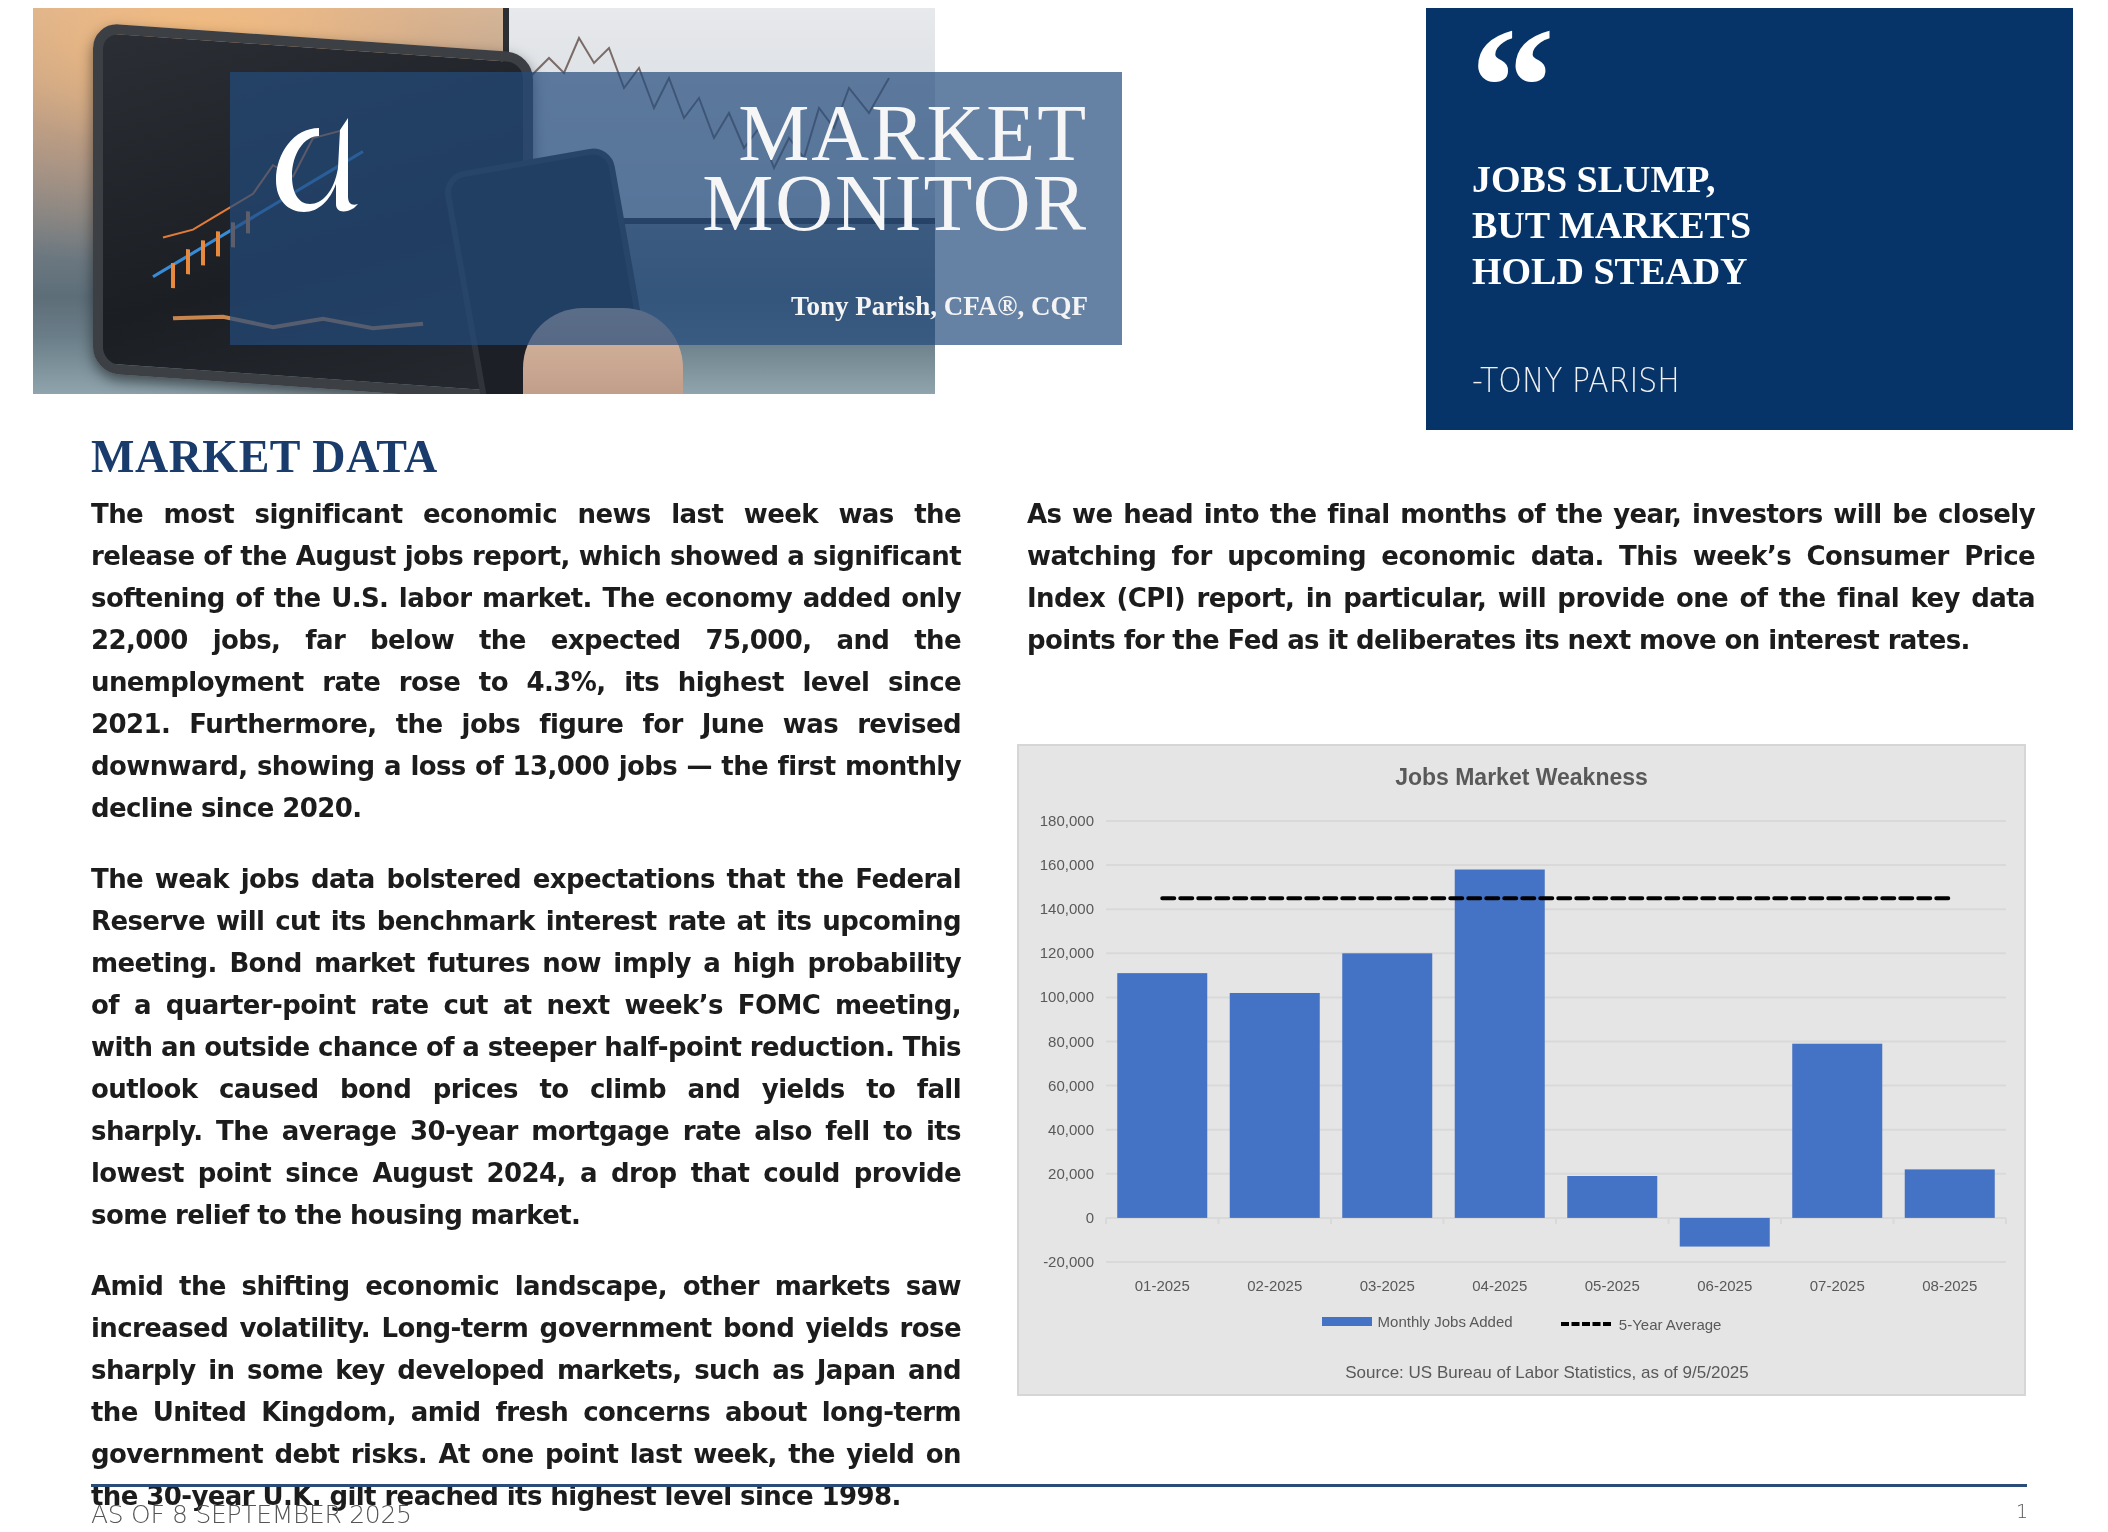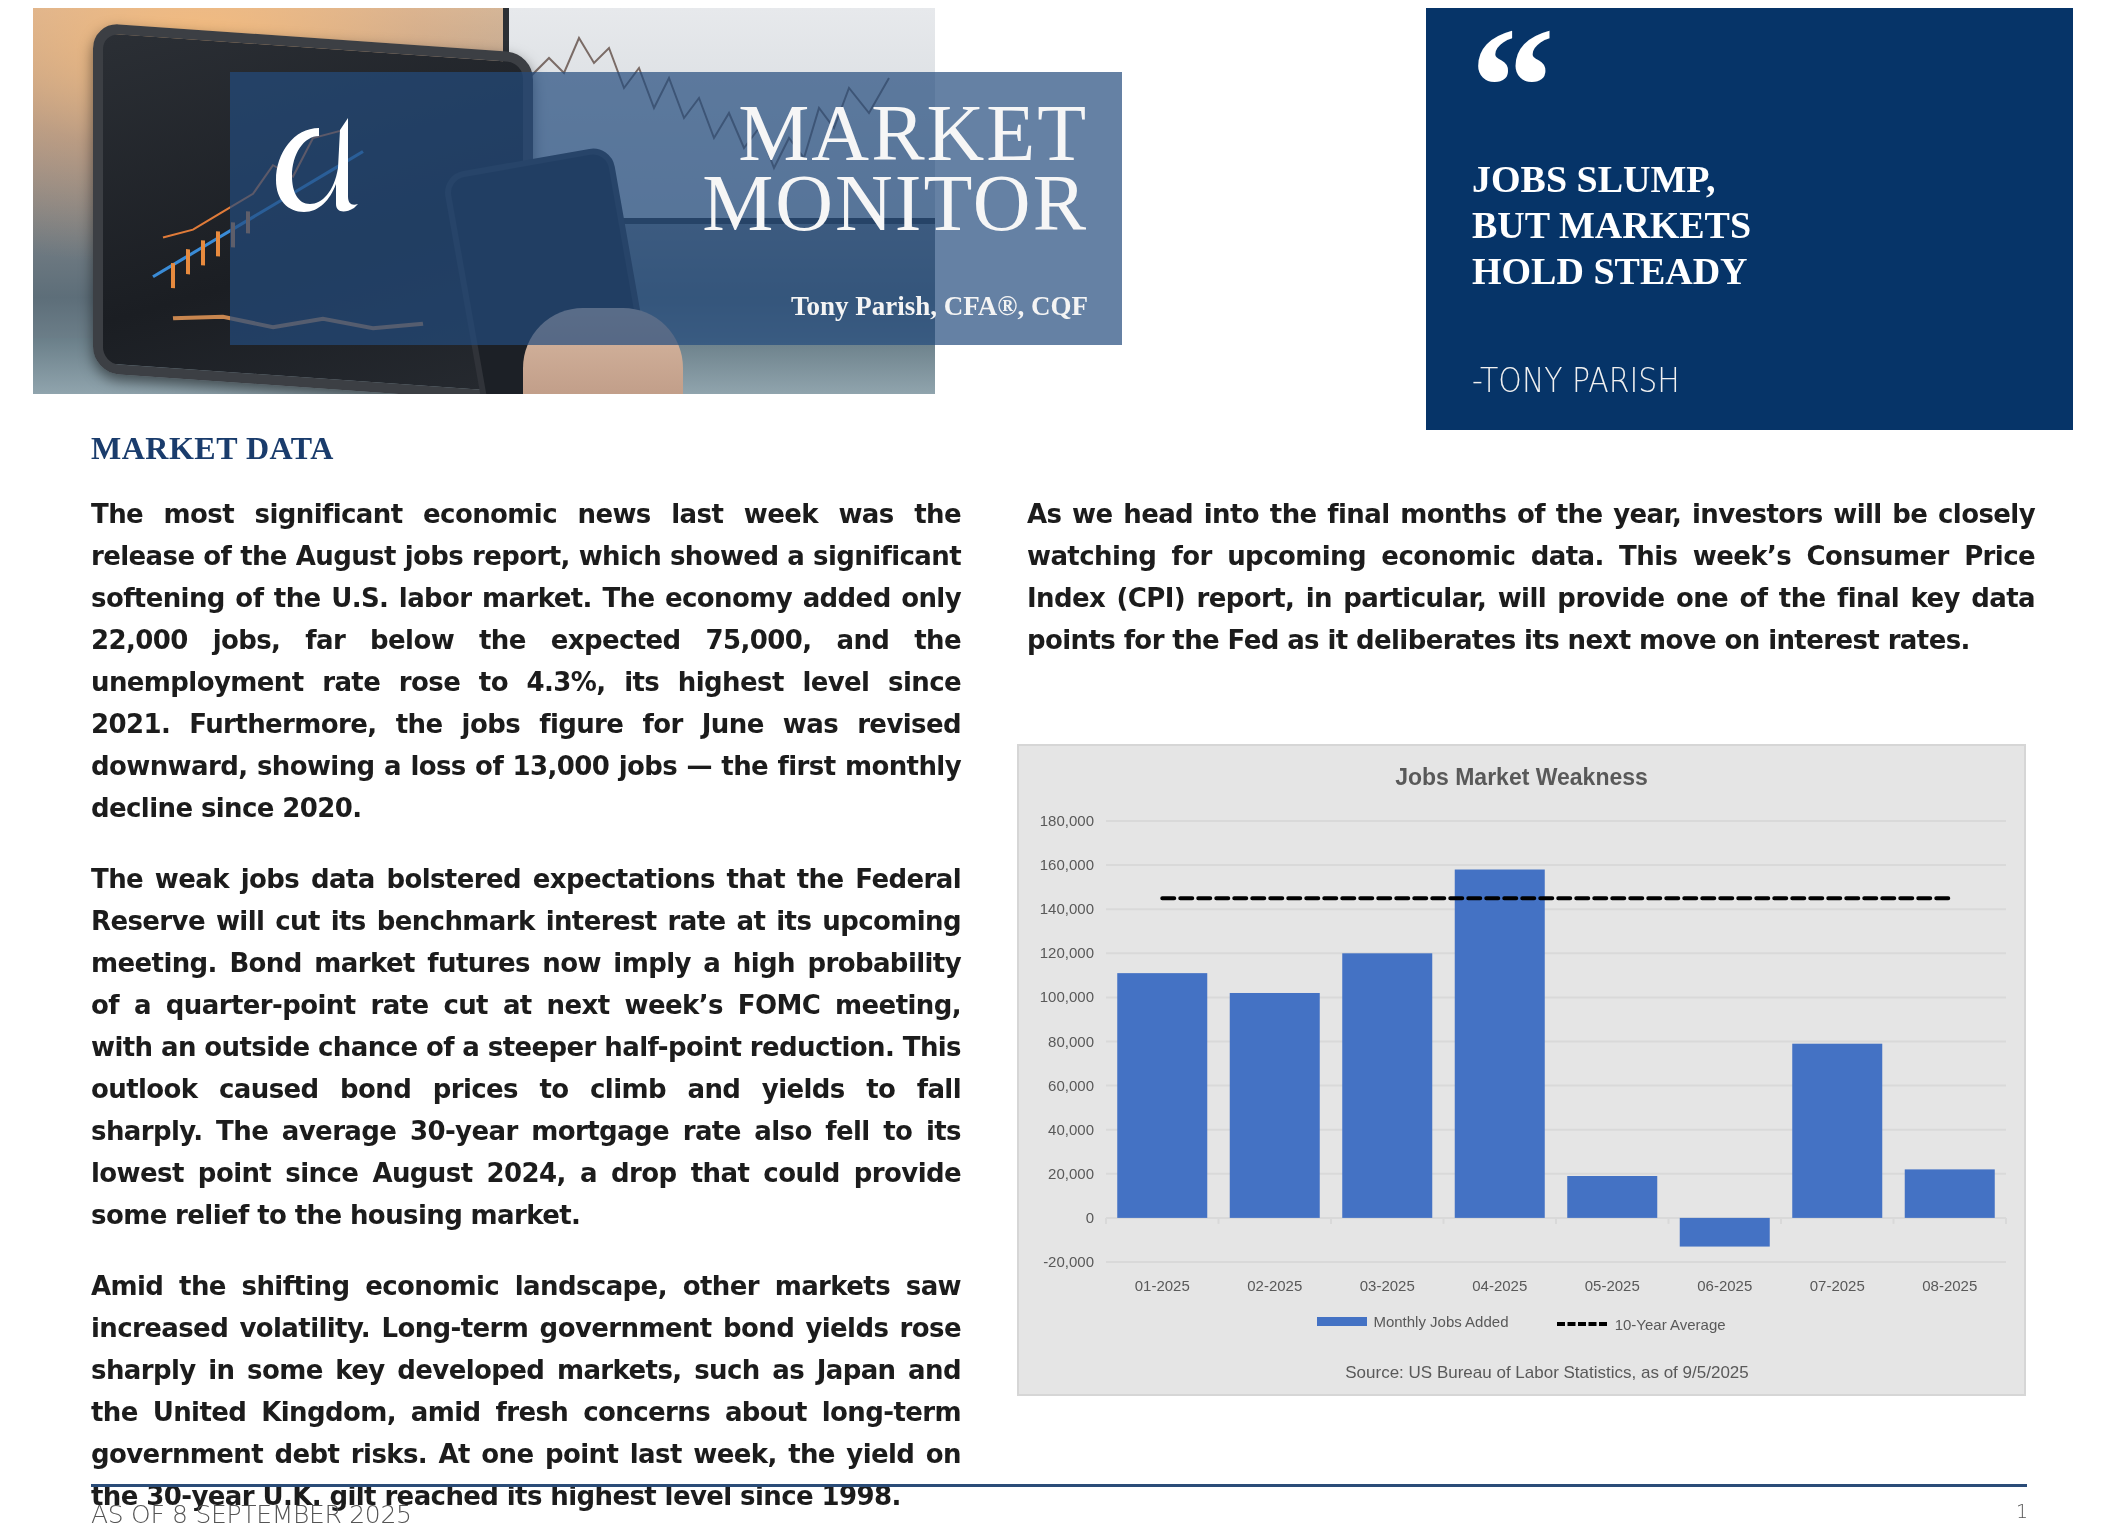--- a/index.html
+++ b/index.html
@@ -77,21 +77,21 @@
   }
   #quote-author {
     left:46px; top:352px; font-family:"DejaVu Sans", sans-serif; font-size:34px; font-weight:300;
     letter-spacing:0px; color:#f0f0f0;
     transform:scaleX(0.88); transform-origin:left center;
   }
 
   
   #section-heading {
     left:91px; top:430px; font-family:"Liberation Serif", serif; font-weight:700;
-    font-size:32px; color:#1a3c6c; letter-spacing:0.5px;
+    font-size:46px; color:#1a3c6c; letter-spacing:0.5px;
   }
   .col {
     font-family:"DejaVu Sans", sans-serif; font-size:26px; line-height:42px;
     color:#1c1c1c; text-align:justify; font-weight:700;
   }
   .col p { margin:0 0 29px 0; }
   #col-left { left:91px; top:493px; width:870px; letter-spacing:-0.6px; }
   #col-right { left:1027px; top:493px; width:1008px; letter-spacing:-0.6px; }
 
   
@@ -247,21 +247,21 @@
         <text x="930.75" y="545" text-anchor="middle" class="tick-label">08-2025</text>
       </g>
   </svg>
   <div id="legend" class="abs">
     <span class="legend-item">
       <span class="legend-swatch-bar"></span>
       <span>Monthly Jobs Added</span>
     </span>
     <span class="legend-item">
       <span class="legend-swatch-dash"></span>
-      <span>10-Year Average</span>
+      <span>5-Year Average</span>
     </span>
   </div>
   <div id="chart-source" class="abs">Source: US Bureau of Labor Statistics, as of 9/5/2025</div>
 </div>
 
 <div id="footer-rule" class="abs"></div>
 <div id="footer-date" class="abs">AS OF 8 SEPTEMBER 2025</div>
 <div id="footer-page" class="abs">1</div>
 
 </body></html>

